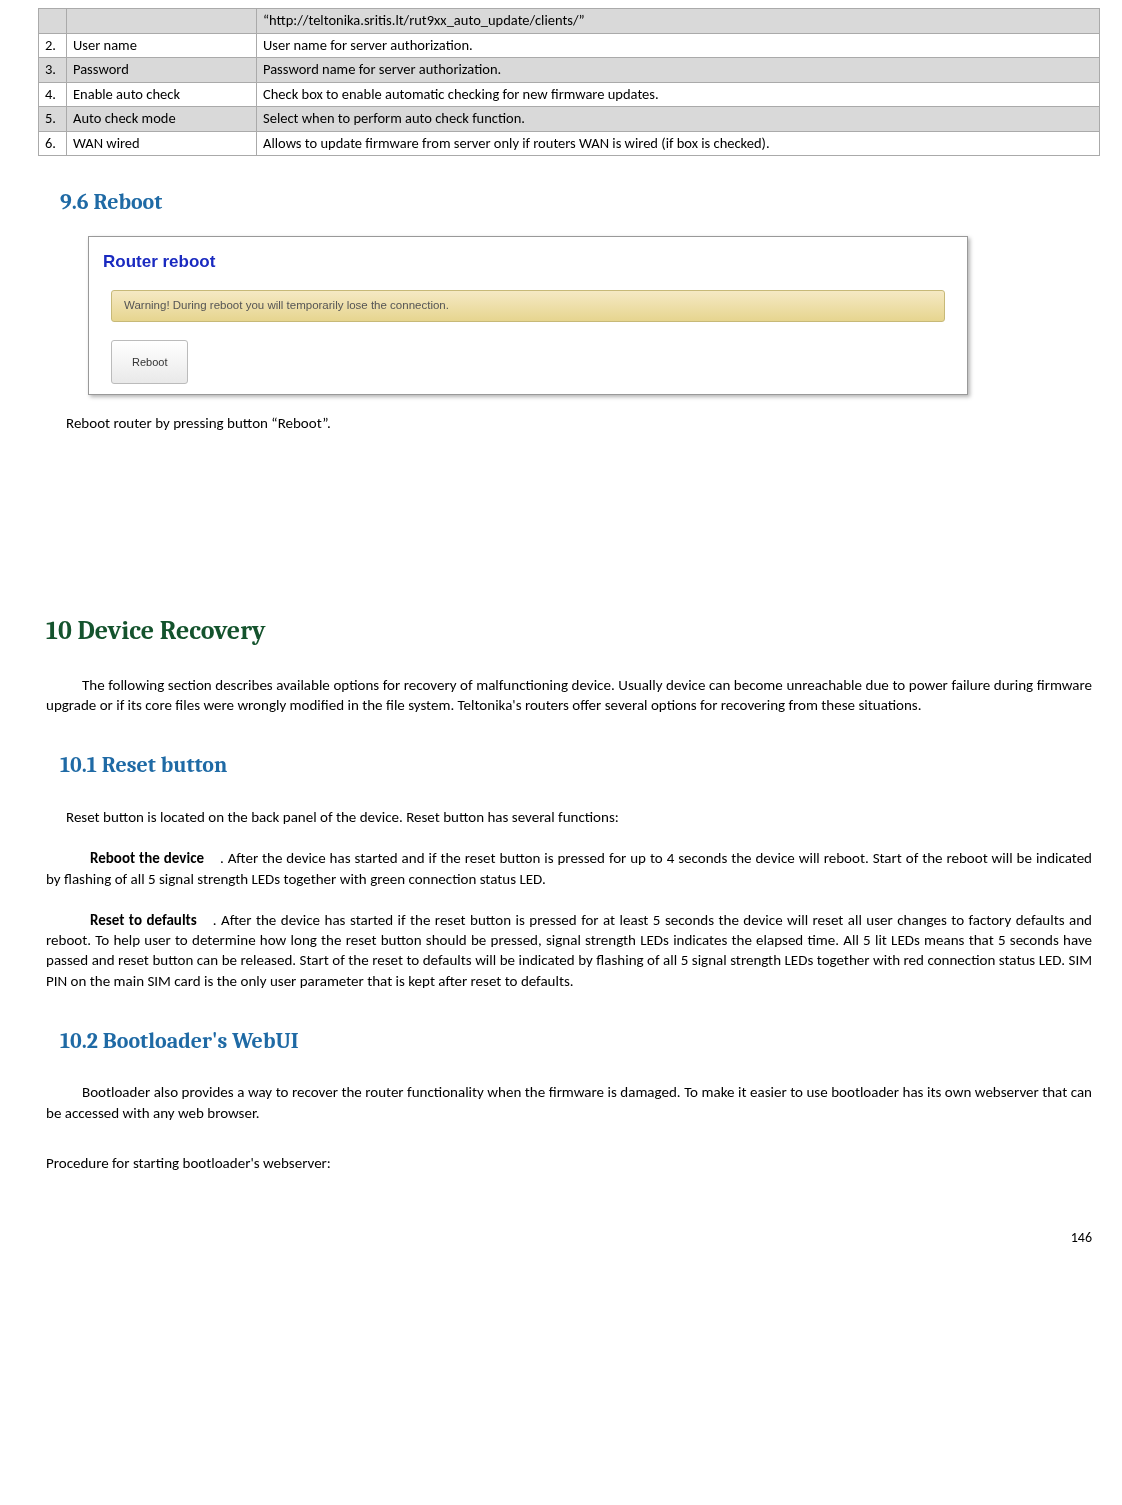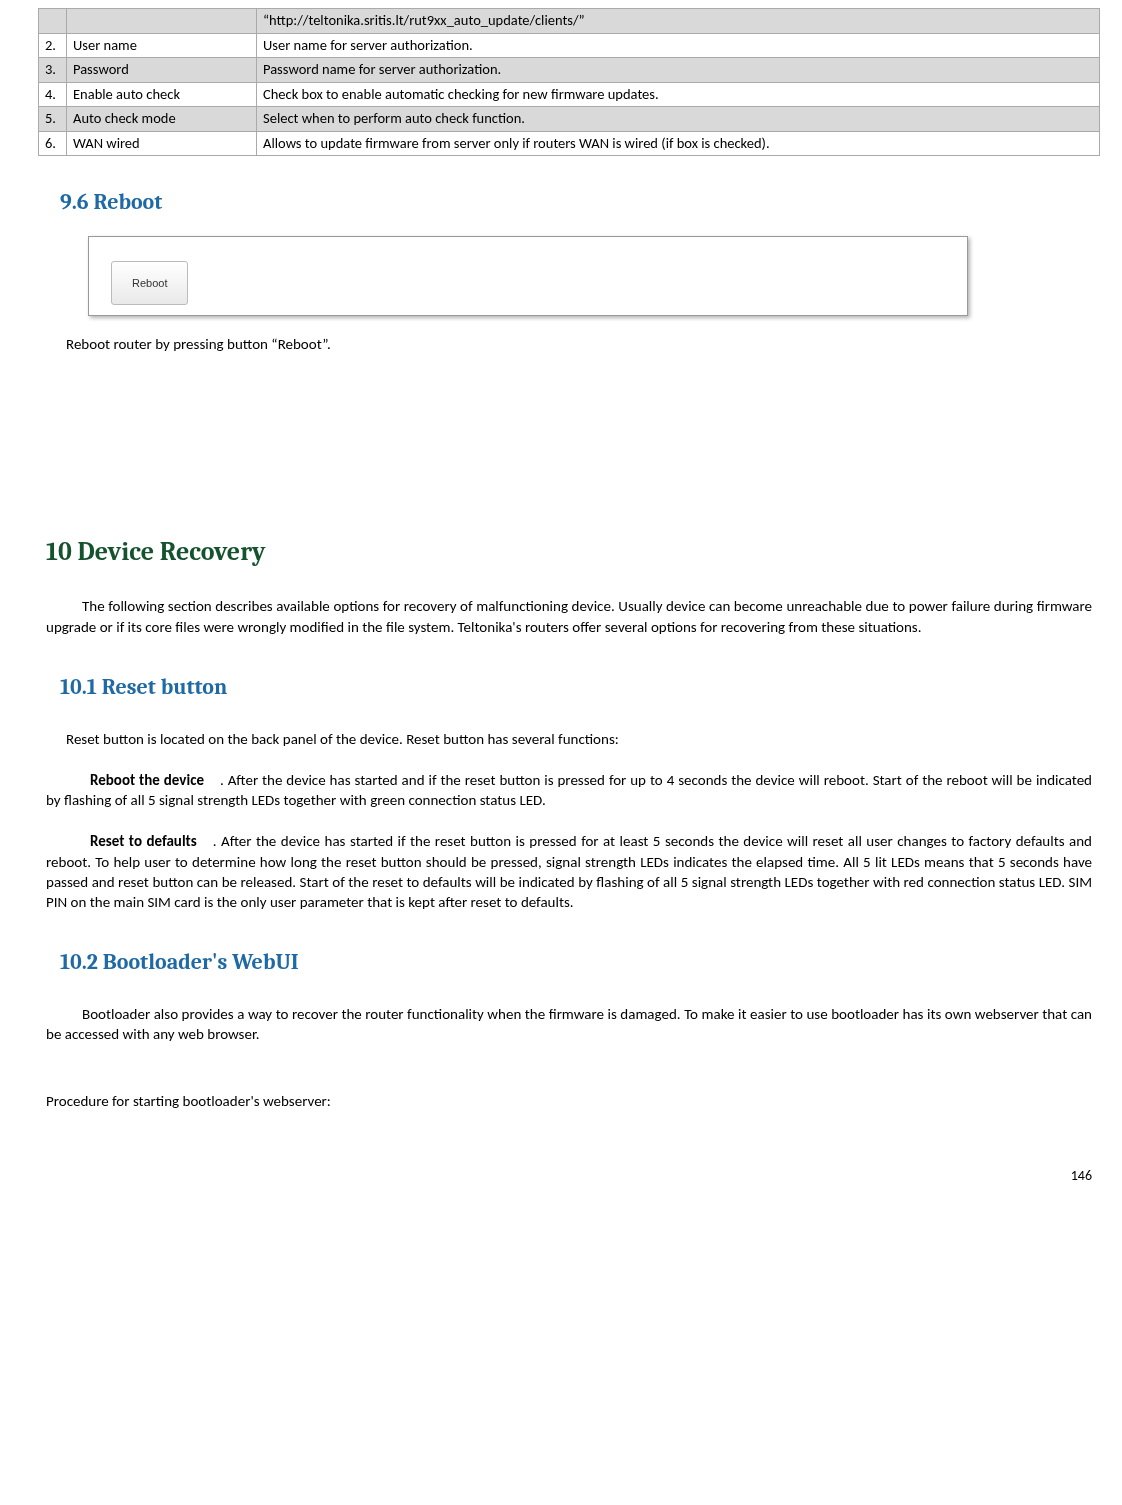--- a/index.html
+++ b/index.html
@@ -128,20 +128,22 @@
     <td class="num">6.</td>
     <td class="name">WAN wired</td>
     <td>Allows to update firmware from server only if routers WAN is wired (if box is checked).</td>
   </tr>
 </tbody>
   </table>
 
 <h2 class="section-sub">9.6   Reboot</h2>
 
 <div class="router-screenshot">
+  <div class="title">Router reboot</div>
+  <div class="warnbar">Warning! During reboot you will temporarily lose the connection.</div>
   <button class="btn">Reboot</button>
 </div>
 
 <p class="after-screenshot">Reboot router by pressing button “Reboot”.</p>
 
 <div class="spacer-lg"></div>
 
 <h1 class="section-main">10 Device Recovery</h1>
 <p class="body indent">The following section describes available options for recovery of malfunctioning device. Usually device can become unreachable due to power failure during firmware upgrade or if its core files were wrongly modified in the file system. Teltonika's routers offer several options for recovering from these situations.</p>
 
@@ -151,15 +153,15 @@
 <p class="body" style="margin-top:0">
   <span style="display:inline-block; width:36px;"></span><b>Reboot the device</b><span>. After the device has started and if the reset button is pressed for up to 4 seconds the device will reboot. Start of the reboot will be indicated by flashing of all 5 signal strength LEDs together with green connection status LED.</span>
 </p>
 
 <p class="body">
   <span style="display:inline-block; width:36px;"></span><b>Reset to defaults</b><span>. After the device has started if the reset button is pressed for at least 5 seconds the device will reset all user changes to factory defaults and reboot. To help user to determine how long the reset button should be pressed, signal strength LEDs indicates the elapsed time. All 5 lit LEDs means that 5 seconds have passed and reset button can be released. Start of the reset to defaults will be indicated by flashing of all 5 signal strength LEDs together with red connection status LED. SIM PIN on the main SIM card is the only user parameter that is kept after reset to defaults.</span>
 </p>
 
 <h2 class="section-sub" style="margin-top:20px">10.2 Bootloader's WebUI</h2>
 <p class="body indent">Bootloader also provides a way to recover the router functionality when the firmware is damaged. To make it easier to use bootloader has its own webserver that can be accessed with any web browser.</p>
-<p class="body" style="margin-top:30px">Procedure for starting bootloader's webserver:</p>
+<p class="body" style="margin-top:14px">Procedure for starting bootloader's webserver:</p>
 
 <div class="page-number">146</div>
 
 </body></html>

